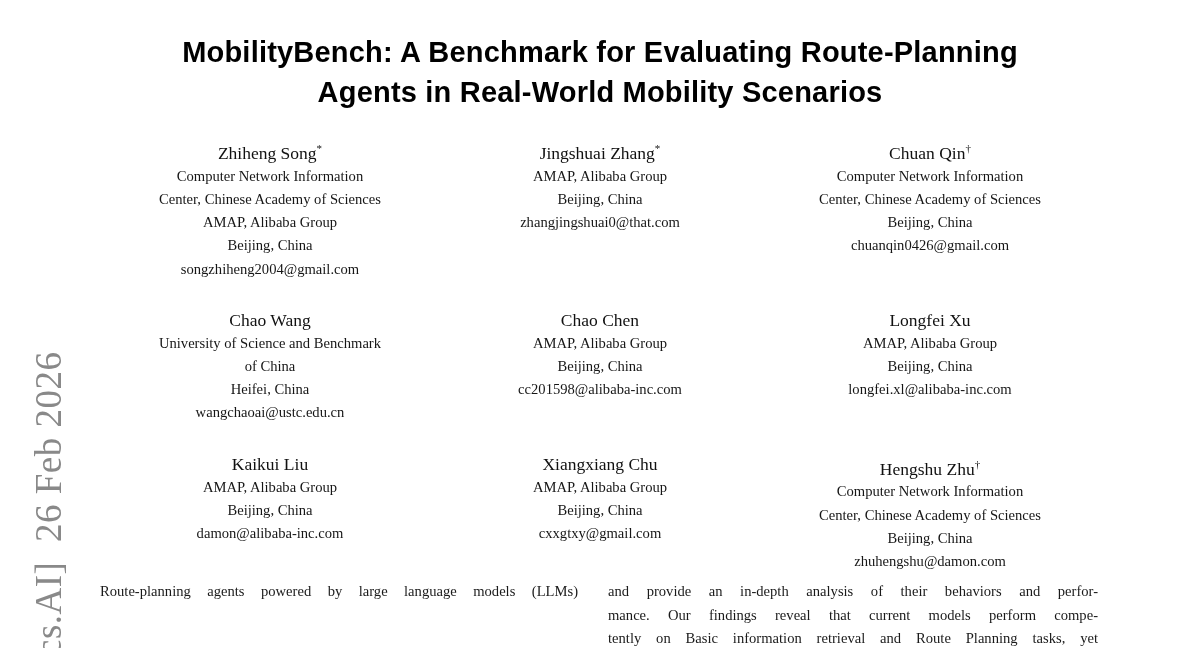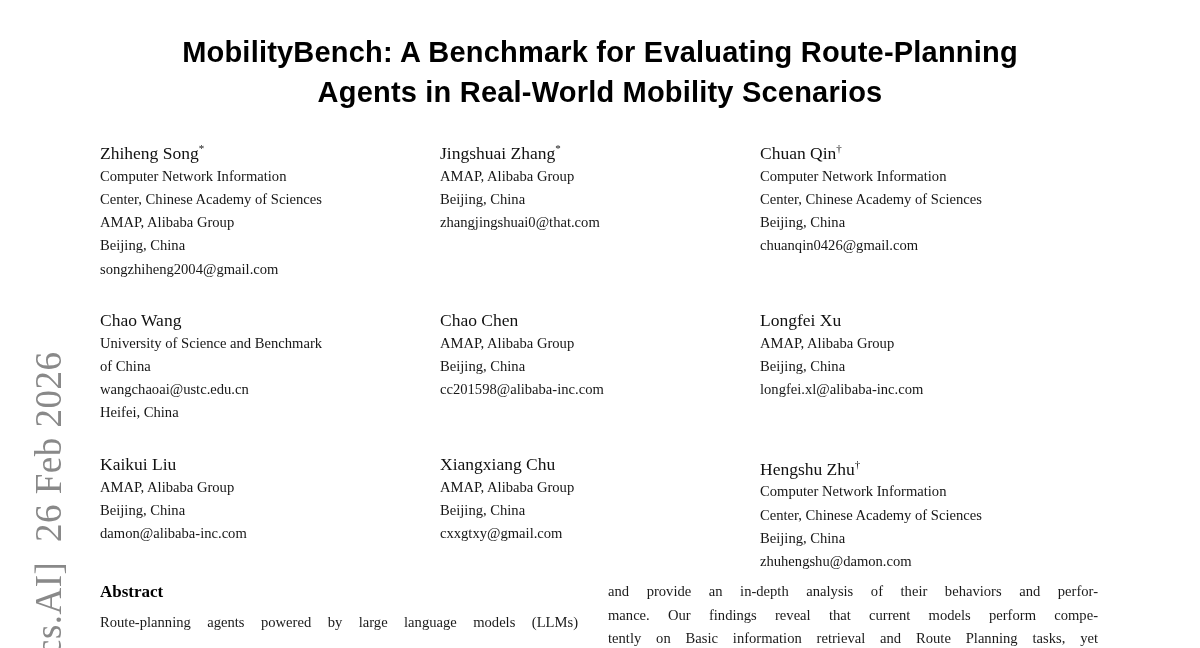--- a/index.html
+++ b/index.html
@@ -40,21 +40,21 @@
     line-height: 40px;
     color: #000000;
     letter-spacing: 0.2px;
   }
   .authors-grid {
     margin-top: 24px;
     display: grid;
     grid-template-columns: 340px 320px 340px;
     row-gap: 27px;
   }
-  .author-block { text-align: left; }
+  .author-block { text-align: center; }
   .author-name {
     font-size: 17.5px;
     line-height: 24px;
     color: #111111;
   }
   .author-name sup { font-size: 11px; }
   .author-line {
     font-size: 14.6px;
     line-height: 23.2px;
     color: #161616;
@@ -115,22 +115,22 @@
           <div class="author-name">Chuan Qin<sup>†</sup></div>
           <div class="author-line">Computer Network Information</div>
           <div class="author-line">Center, Chinese Academy of Sciences</div>
           <div class="author-line">Beijing, China</div>
           <div class="author-line">chuanqin0426@gmail.com</div>
         </div>
         <div class="author-block">
           <div class="author-name">Chao Wang</div>
           <div class="author-line">University of Science and Benchmark</div>
           <div class="author-line">of China</div>
+          <div class="author-line">Heifei, China</div>
           <div class="author-line">wangchaoai@ustc.edu.cn</div>
-          <div class="author-line">Heifei, China</div>
         </div>
         <div class="author-block">
           <div class="author-name">Chao Chen</div>
           <div class="author-line">AMAP, Alibaba Group</div>
           <div class="author-line">Beijing, China</div>
           <div class="author-line">cc201598@alibaba-inc.com</div>
         </div>
         <div class="author-block">
           <div class="author-name">Longfei Xu</div>
           <div class="author-line">AMAP, Alibaba Group</div>
@@ -153,21 +153,20 @@
           <div class="author-name">Hengshu Zhu<sup>†</sup></div>
           <div class="author-line">Computer Network Information</div>
           <div class="author-line">Center, Chinese Academy of Sciences</div>
           <div class="author-line">Beijing, China</div>
           <div class="author-line">zhuhengshu@damon.com</div>
         </div>
       </div>
 
     <div class="abstract-section">
       <div class="abs-col-left">
-        <div class="abstract-heading">Abstract</div>
         <div>
             <div class="abs-line">Route-planning agents powered by large language models (LLMs)</div>
           </div>
       </div>
       <div class="abs-col-right">
         <div>
             <div class="abs-line">and provide an in-depth analysis of their behaviors and perfor-</div>
             <div class="abs-line">mance. Our findings reveal that current models perform compe-</div>
             <div class="abs-line">tently on Basic information retrieval and Route Planning tasks, yet</div>
           </div>

